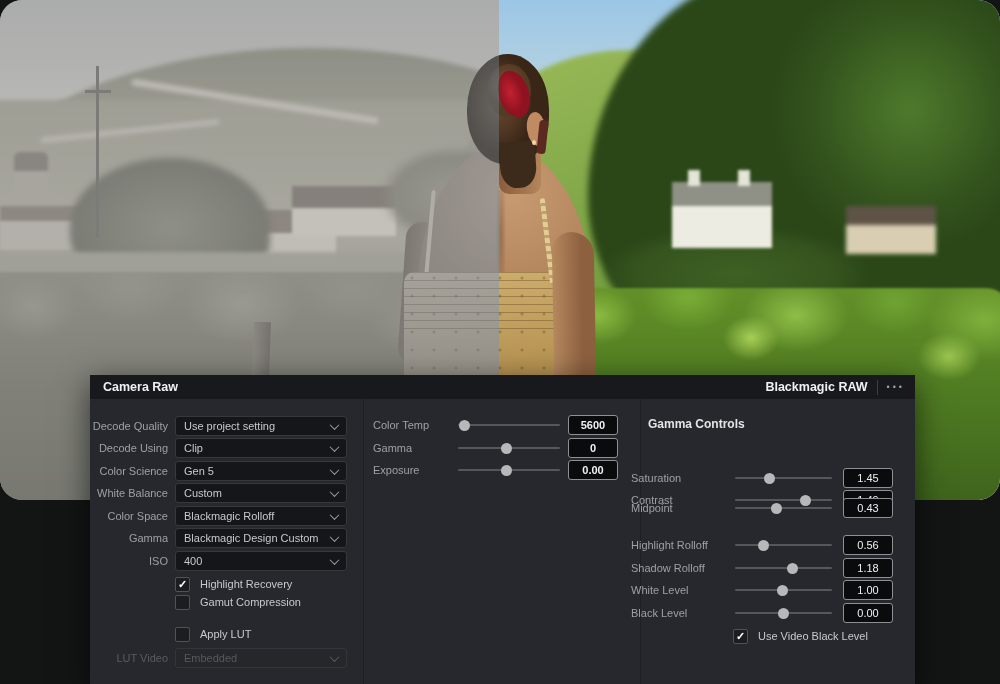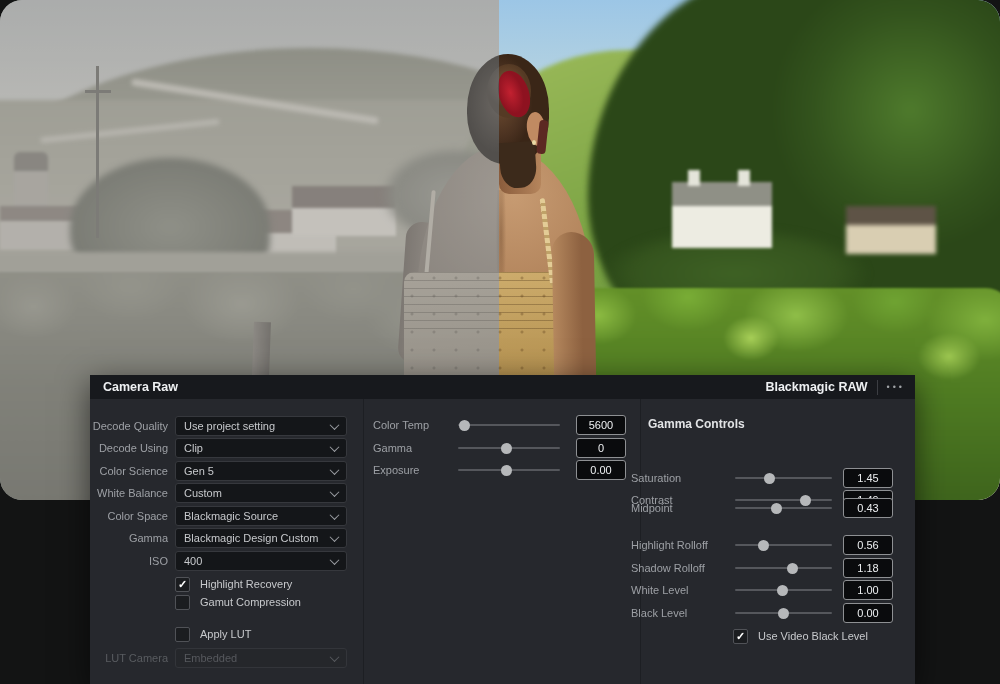--- a/index.html
+++ b/index.html
@@ -153,21 +153,21 @@
 
   .srow{position:absolute;height:20px;display:flex;align-items:center;}
   .srow.mid{left:283px;} .srow.right{left:541px;}
   .slbl{text-align:left;color:#9da0a5;font-size:11px;flex:none;}
   .mid .slbl{width:76px;} .right .slbl{width:95px;}
   .track{position:relative;margin-left:9px;height:2px;background:#55575c;border-radius:1px;flex:none;cursor:pointer;}
   .mid .track{width:102px;} .right .track{width:97px;}
   .thumb{position:absolute;top:-4.5px;width:11px;height:11px;border-radius:50%;background:#b6b8ba;margin-left:-5.5px;cursor:pointer;}
   .vbox{width:50px;height:20px;background:#0a0b0d;border:1px solid #8e9093;border-radius:3px;color:#eef0f2;
         font-size:11px;display:flex;align-items:center;justify-content:center;flex:none;cursor:text;}
-  .mid .vbox{margin-left:16px;} .right .vbox{margin-left:11px;}
+  .mid .vbox{margin-left:8px;font-weight:bold;} .right .vbox{margin-left:11px;}
   .gtitle{position:absolute;left:558px;top:18px;font-size:12px;font-weight:bold;color:#e2e4e6;}
 </style>
 </head>
 <body>
 
 <div class="stage">
 
   <div class="photo">
     <div class="half half-l scene-host">
   <div class="scene">
@@ -283,21 +283,21 @@
       <div class="row" style="top:84px">
         <span class="lbl">White Balance</span>
         <div class="dd">
           <span>Custom</span>
           <span class="chev"></span>
         </div>
       </div>
       <div class="row" style="top:107px">
         <span class="lbl">Color Space</span>
         <div class="dd">
-          <span>Blackmagic Source</span>
+          <span>Blackmagic Rolloff</span>
           <span class="chev"></span>
         </div>
       </div>
       <div class="row" style="top:129px">
         <span class="lbl">Gamma</span>
         <div class="dd">
           <span>Blackmagic Design Custom</span>
           <span class="chev"></span>
         </div>
       </div>
@@ -322,21 +322,21 @@
         <span class="cbl">Gamut Compression</span>
       </div>
       <div class="cbrow" style="top:225px">
         <div class="cb">
           <span class="mark" style="visibility: hidden;">✓</span>
         </div>
         <span class="cbl">Apply LUT</span>
       </div>
 
       <div class="row disabled" style="top:249px">
-        <span class="lbl">LUT Camera</span>
+        <span class="lbl">LUT Video</span>
         <div class="dd">
           <span>Embedded</span>
           <span class="chev"></span>
         </div>
       </div>
 
       <div class="srow mid" style="top:16px">
         <span class="slbl">Color Temp</span>
         <div class="track">
           <div class="thumb" style="left: 6%;"></div>

